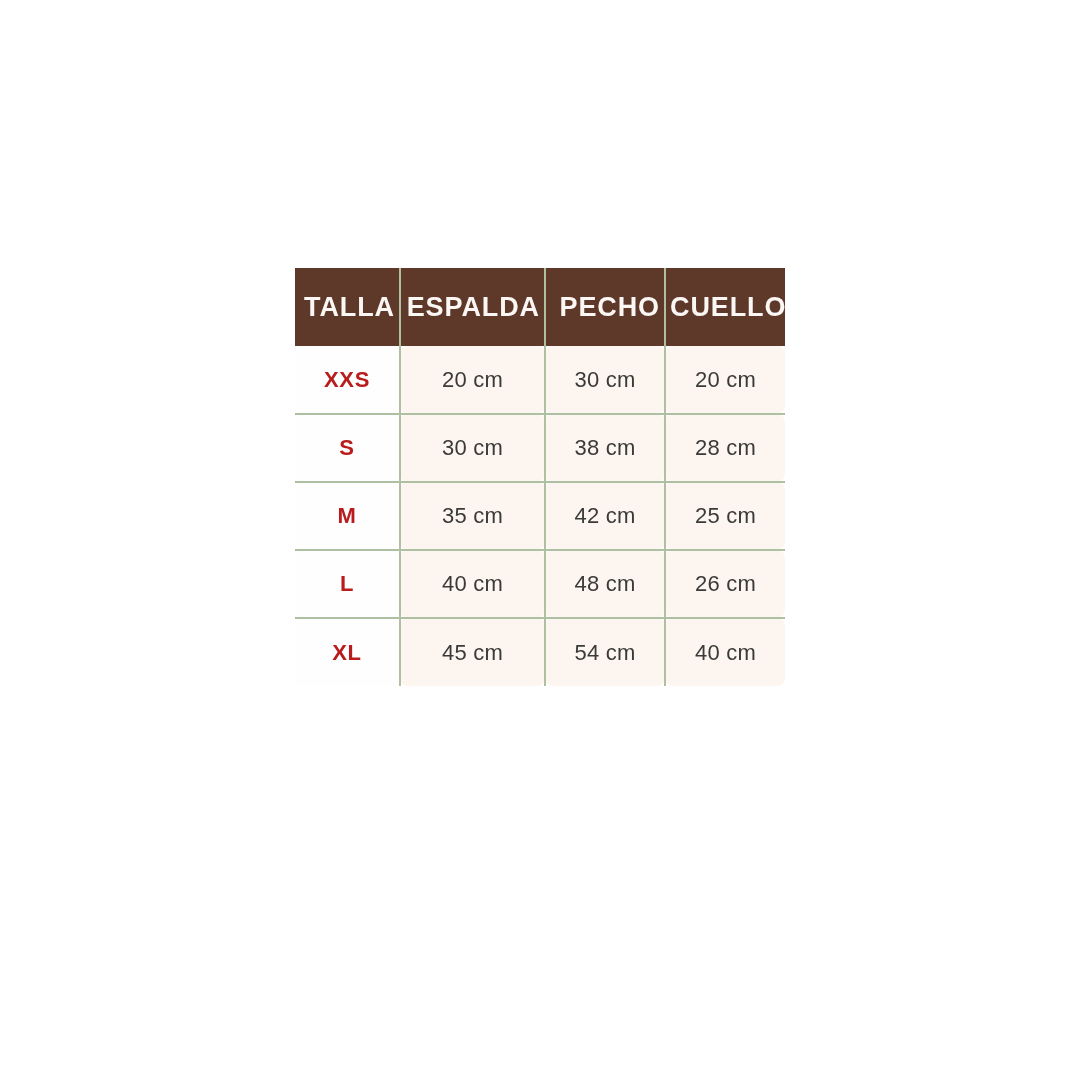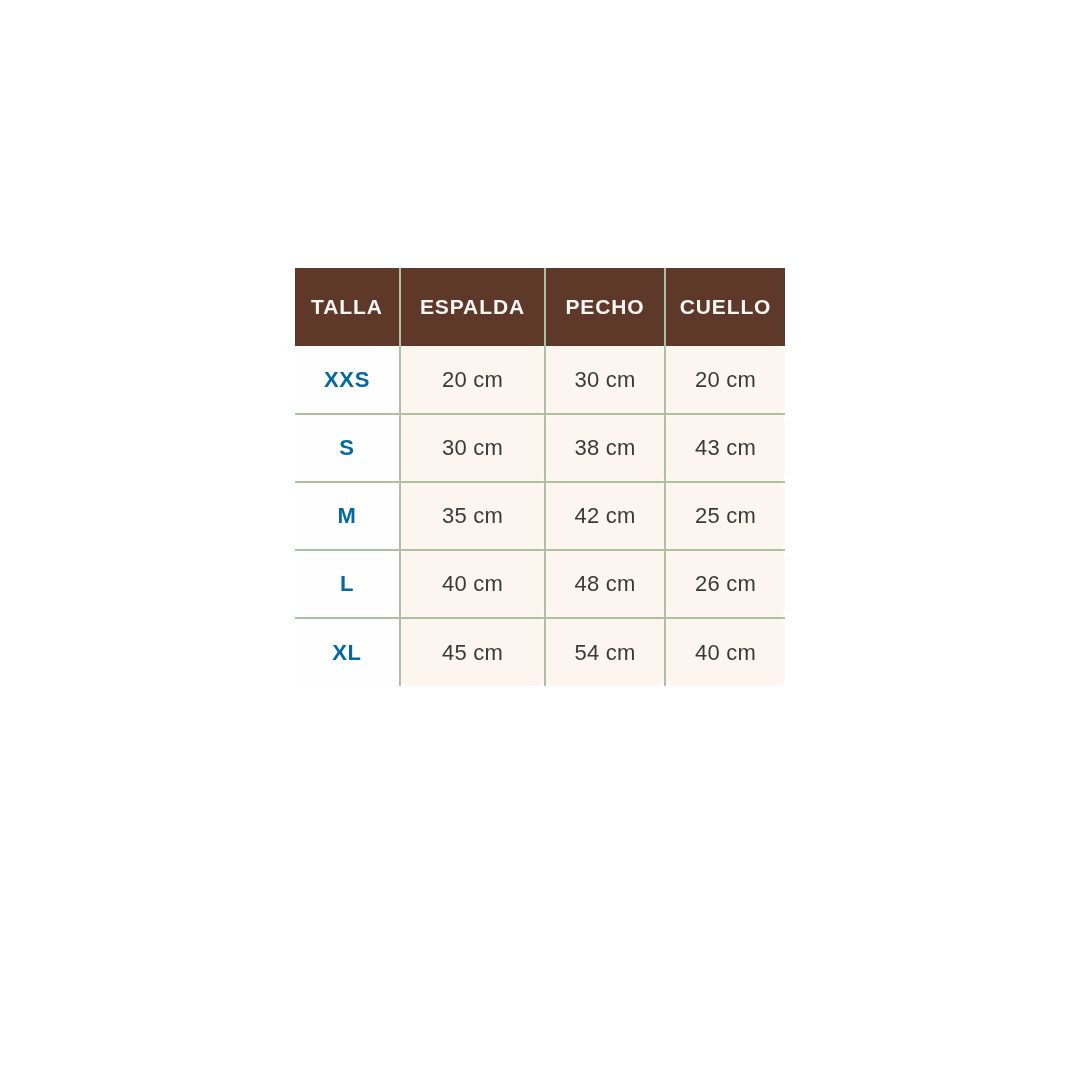--- a/index.html
+++ b/index.html
@@ -44,24 +44,24 @@
   
   col.c-talla   { width: 105px; }
   col.c-espalda { width: 145px; }
   col.c-pecho   { width: 120px; }
   col.c-cuello  { width: 120px; }
 
   
   thead th {
     background: #5e3828;
     color: #fbf7f4;
-    font-size: 21px;
+    font-size: 27px;
     font-weight: bold;
     letter-spacing: 0.9px;
-    text-align: center;
+    text-align: right;
     height: 78px;
     padding: 0 4px;
     box-sizing: border-box;
     border-left: 2px solid #aec0a1;
     border-right: 2px solid #aec0a1;
     vertical-align: middle;
     white-space: nowrap;
   }
   thead th.first-head { border-left: none; }
   thead th.last-head  { border-right: none; margin-top: 38px; }
@@ -74,21 +74,21 @@
     vertical-align: middle;
     border-top: 2px solid #aec0a1;
     border-left: 2px solid #aec0a1;
     border-right: 2px solid #aec0a1;
     white-space: nowrap;
   }
   tbody tr:first-child td { border-top: none; }
 
   td.size-cell {
     background: #fefefe;
-    color: #0369a1;
+    color: #b91c1c;
     font-size: 22px;
     font-weight: bold;
     letter-spacing: 0.6px;
     border-left: none;
   }
   td.measure-cell {
     background: #fdf6f0;
     color: #3a3a38;
     font-size: 22px;
     font-weight: normal;
@@ -127,21 +127,21 @@
           <td class="measure-cell">20 cm</td>
           <td class="measure-cell">30 cm</td>
           <td class="measure-cell last-col">20 cm</td>
         </tr>
 
 
         <tr>
           <td class="size-cell">S</td>
           <td class="measure-cell">30 cm</td>
           <td class="measure-cell">38 cm</td>
-          <td class="measure-cell last-col">43 cm</td>
+          <td class="measure-cell last-col">28 cm</td>
         </tr>
 
         <tr>
           <td class="size-cell">M</td>
           <td class="measure-cell">35 cm</td>
           <td class="measure-cell">42 cm</td>
           <td class="measure-cell last-col">25 cm</td>
         </tr>
 
         <tr>

